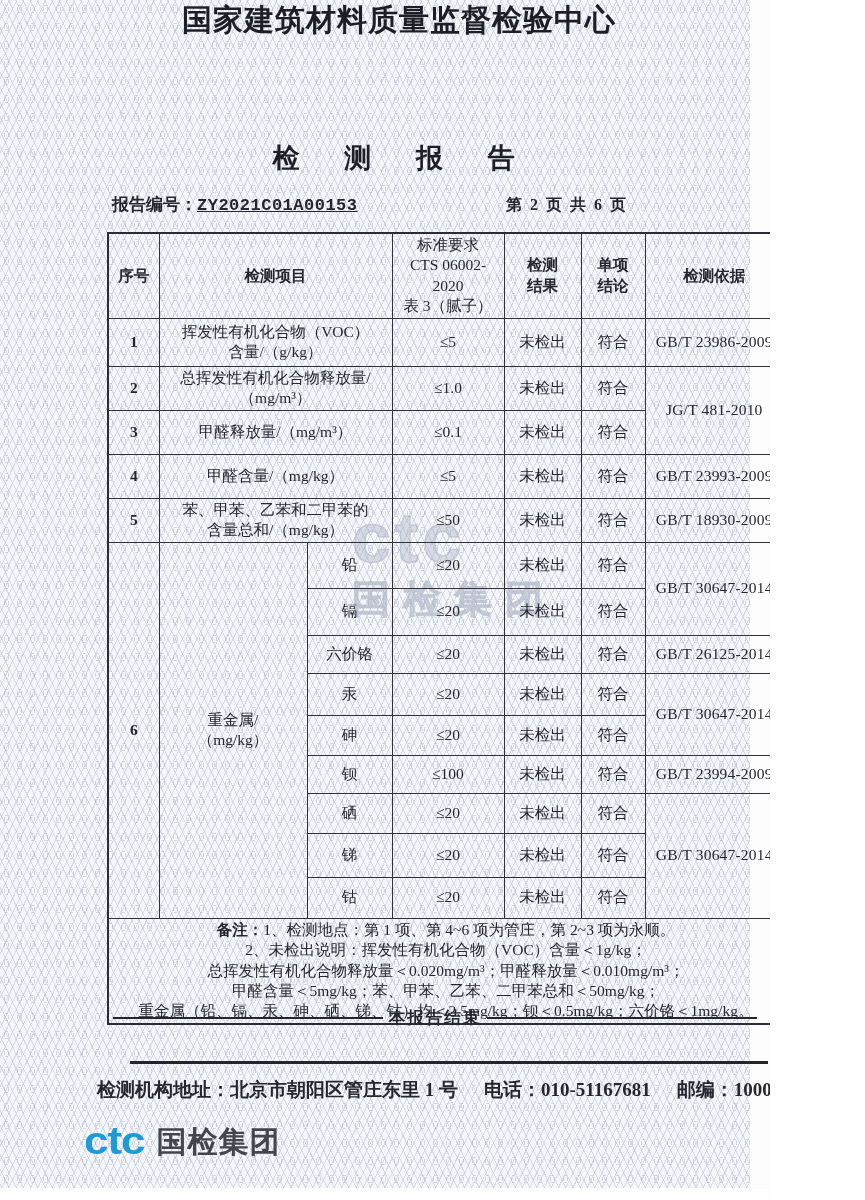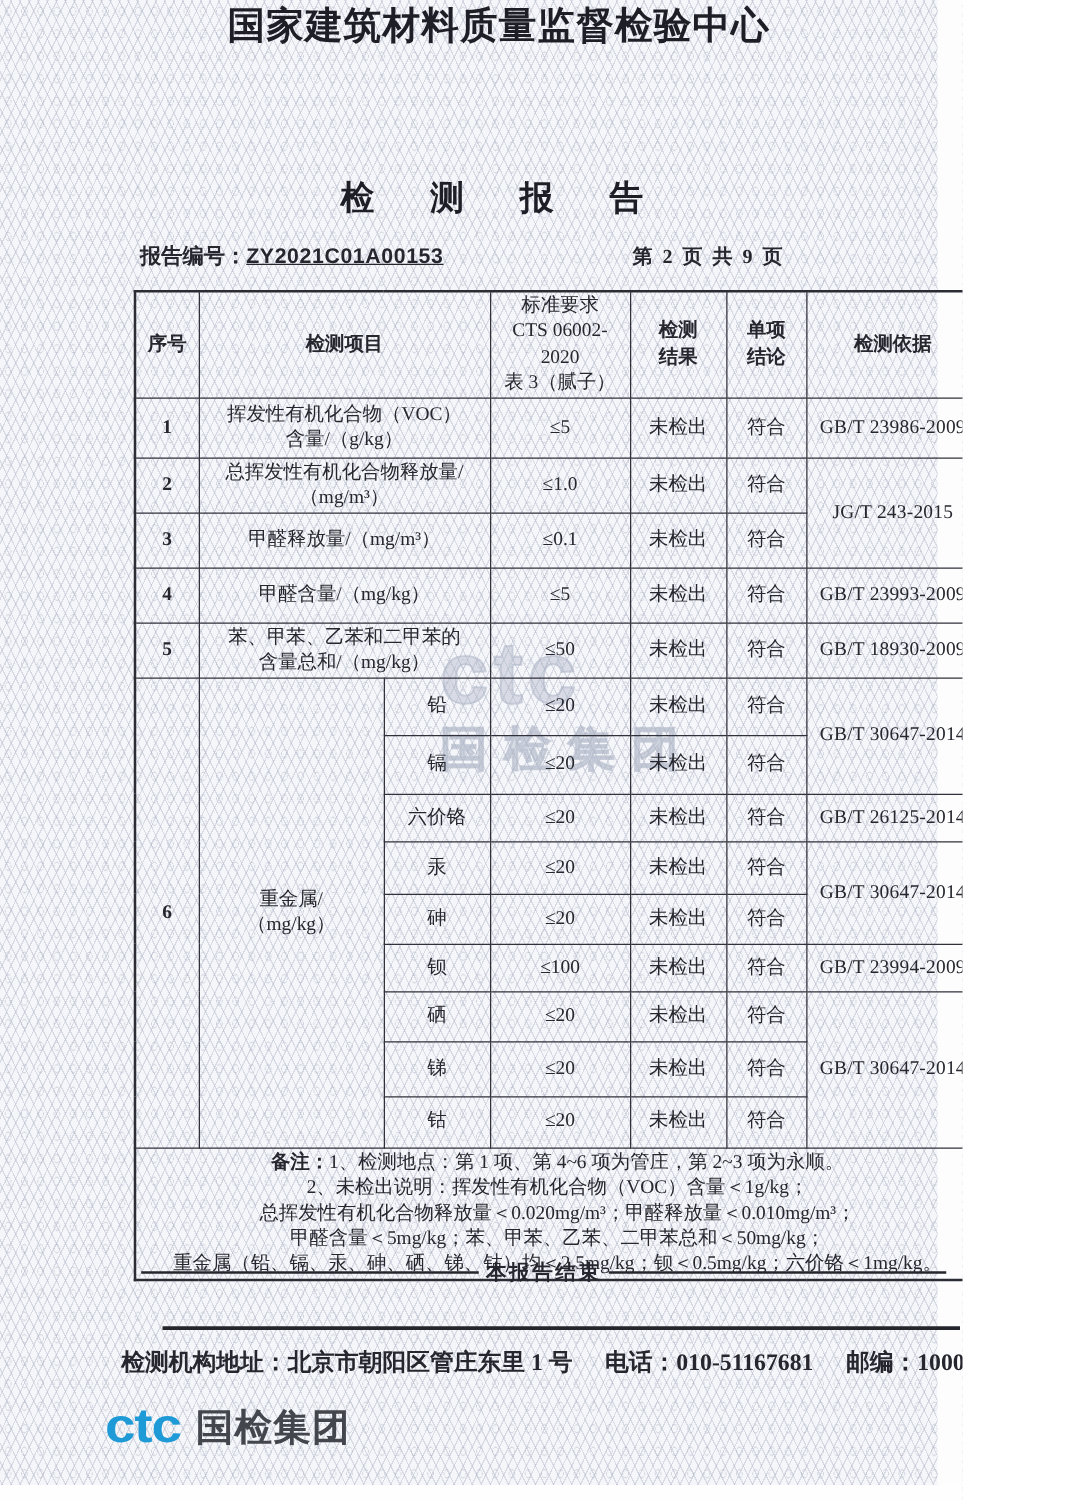--- a/index.html
+++ b/index.html
@@ -23,21 +23,21 @@
     position:absolute;left:0;top:84;width:100%;
     text-align:center;font-size:30px;font-weight:700;letter-spacing:1px;
     transform:translateX(14px);color:#1d1e26;
   }
   .doc-title{
     position:absolute;left:0;top:140px;width:100%;
     text-align:center;font-size:27px;font-weight:700;letter-spacing:19px;
     transform:translateX(18px);color:#1d1e26;
   }
   .report-line{position:absolute;left:112px;top:193px;width:660px;font-size:17px;font-weight:700;}
-  .report-no{text-decoration:underline;letter-spacing:.5px;font-family:Liberation Sans, sans-serif;}
+  .report-no{text-decoration:underline;letter-spacing:.5px;font-family:Liberation Mono, monospace;}
   .page-info{position:absolute;right:142px;top:195px;font-size:16px;font-weight:700;letter-spacing:2px;}
 
   
   .watermark{position:absolute;left:352px;top:498px;z-index:1;pointer-events:none;}
   .wm-ctc{
     font-family:"Liberation Sans","DejaVu Sans",sans-serif;
     font-size:70px;font-weight:800;letter-spacing:4px;
     color:rgba(173,181,198,.40);
     -webkit-text-stroke:1.5px rgba(173,181,198,.55);
   }
@@ -103,21 +103,21 @@
 
 <div class="page">
   <div class="edge-right"></div>
   <div class="edge-bottom"></div>
 
   <div class="center-name">国家建筑材料质量监督检验中心</div>
   <div class="doc-title">检 测 报 告</div>
   <div class="report-line">
     <span>报告编号：</span><span class="report-no">ZY2021C01A00153</span>
   </div>
-  <div class="page-info">第 2 页 共 9 页</div>
+  <div class="page-info">第 2 页 共 6 页</div>
 
   <div class="watermark">
     <div class="wm-ctc">ctc</div>
     <div class="wm-name">国检集团</div>
   </div>
 
   <div class="table-wrap">
     <table class="report">
       <colgroup>
         <col style="width:51px">
@@ -153,21 +153,21 @@
           <td class="basis">GB/T 23986-2009</td>
         </tr>
 
         <tr style="height:39px">
           <td class="seq">2</td>
           <td class="ml" colspan="2">总挥发性有机化合物释放量/
 （mg/m³）</td>
           <td>≤1.0</td>
           <td>未检出</td>
           <td>符合</td>
-          <td class="basis" rowspan="2">JG/T 243-2015</td>
+          <td class="basis" rowspan="2">JG/T 481-2010</td>
         </tr>
 
         <tr style="height:44px">
           <td class="seq">3</td>
           <td class="ml" colspan="2">甲醛释放量/（mg/m³）</td>
           <td>≤0.1</td>
           <td>未检出</td>
           <td>符合</td>
         </tr>
 

